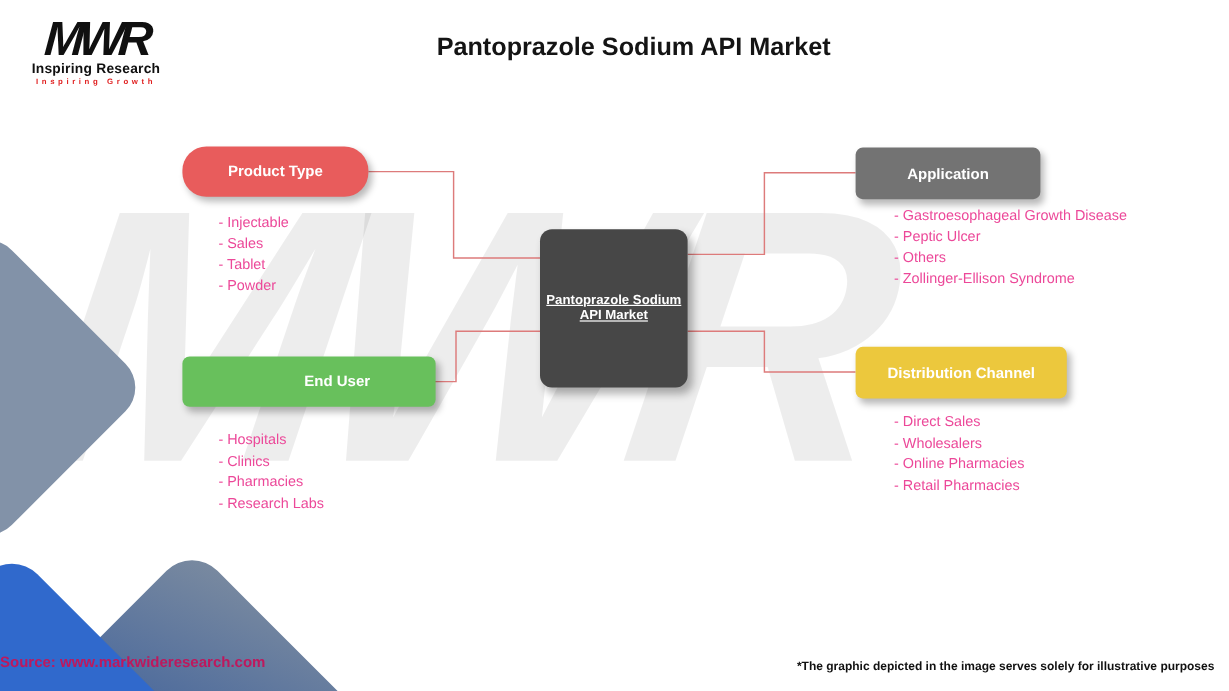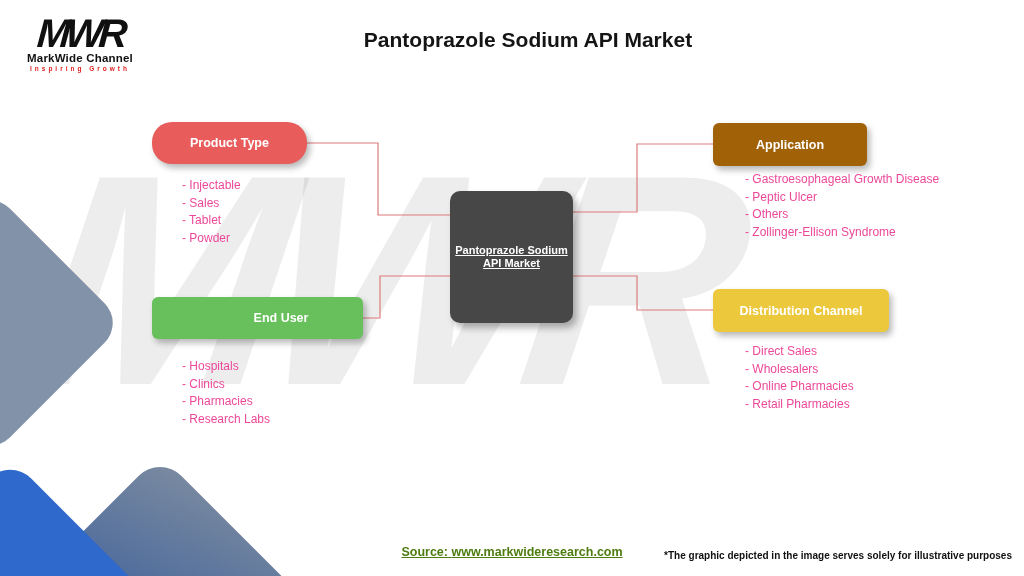--- a/index.html
+++ b/index.html
@@ -60,41 +60,41 @@
   .items-distribution{left:745px;top:343px;}
   .center-node{
     position:absolute;z-index:3;left:450px;top:191px;width:123px;height:132px;
     border-radius:10px;background:#474747;color:#fff;
     display:flex;flex-direction:column;align-items:center;justify-content:center;
     font-size:11px;font-weight:bold;line-height:13.5px;text-align:center;
     box-shadow:4px 5px 7px rgba(0,0,0,0.3);
   }
   
   .source-line{
-    position:absolute;left:0;right:0;top:545px;z-index:3;text-align:center;
-    font-size:12.5px;font-weight:bold;color:#4d7c0f;text-decoration:underline;
+    position:absolute;left:0;right:0;top:545px;z-index:3;text-align:left;
+    font-size:12.5px;font-weight:bold;color:#be185d;
   }
   .disclaimer{
     position:absolute;right:12px;top:550px;z-index:3;
     font-size:10px;font-weight:bold;color:#111;
   }
 </style>
 </head>
 <body>
 
 <div class="canvas">
 
   <div class="watermark">MWR</div>
   <div class="shape shape-mid-left"></div>
   <div class="shape shape-corner-gradient"></div>
   <div class="shape shape-corner-blue"></div>
 
   <div class="logo">
     <div class="logo-monogram">MWR</div>
-    <div class="logo-name">MarkWide Channel</div>
+    <div class="logo-name">Inspiring Research</div>
     <div class="logo-tagline">Inspiring Growth</div>
   </div>
 
   <div class="page-title">Pantoprazole Sodium API Market</div>
 
   <svg class="connectors" width="1024" height="576" viewBox="0 0 1024 576">
     <polyline points="307,143 378,143 378,215 450,215" fill="none" stroke-width="1.2" stroke="#dd7b7b"></polyline>
     <polyline points="713,144 637,144 637,212 573,212" fill="none" stroke-width="1.2" stroke="#dd7b7b"></polyline>
     <polyline points="316,318 380,318 380,276 450,276" fill="none" stroke-width="1.2" stroke="#dd7b7b"></polyline>
     <polyline points="573,276 637,276 637,310 713,310" fill="none" stroke-width="1.2" stroke="#dd7b7b"></polyline>
@@ -108,21 +108,21 @@
   <div class="seg-box box-product" style="background: rgb(232, 92, 92); border-radius: 20px;">
     <span>Product Type</span>
   </div>
   <div class="items items-product">
     <div class="item">- Injectable</div>
     <div class="item">- Sales</div>
     <div class="item">- Tablet</div>
     <div class="item">- Powder</div>
   </div>
 
-  <div class="seg-box box-application" style="background: #a16207;">
+  <div class="seg-box box-application" style="background: #737373;">
     <span>Application</span>
   </div>
   <div class="items items-application">
     <div class="item">- Gastroesophageal Growth Disease</div>
     <div class="item">- Peptic Ulcer</div>
     <div class="item">- Others</div>
     <div class="item">- Zollinger-Ellison Syndrome</div>
   </div>
 
   <div class="seg-box box-enduser" style="background: rgb(104, 192, 92); padding-left: 47px;">

